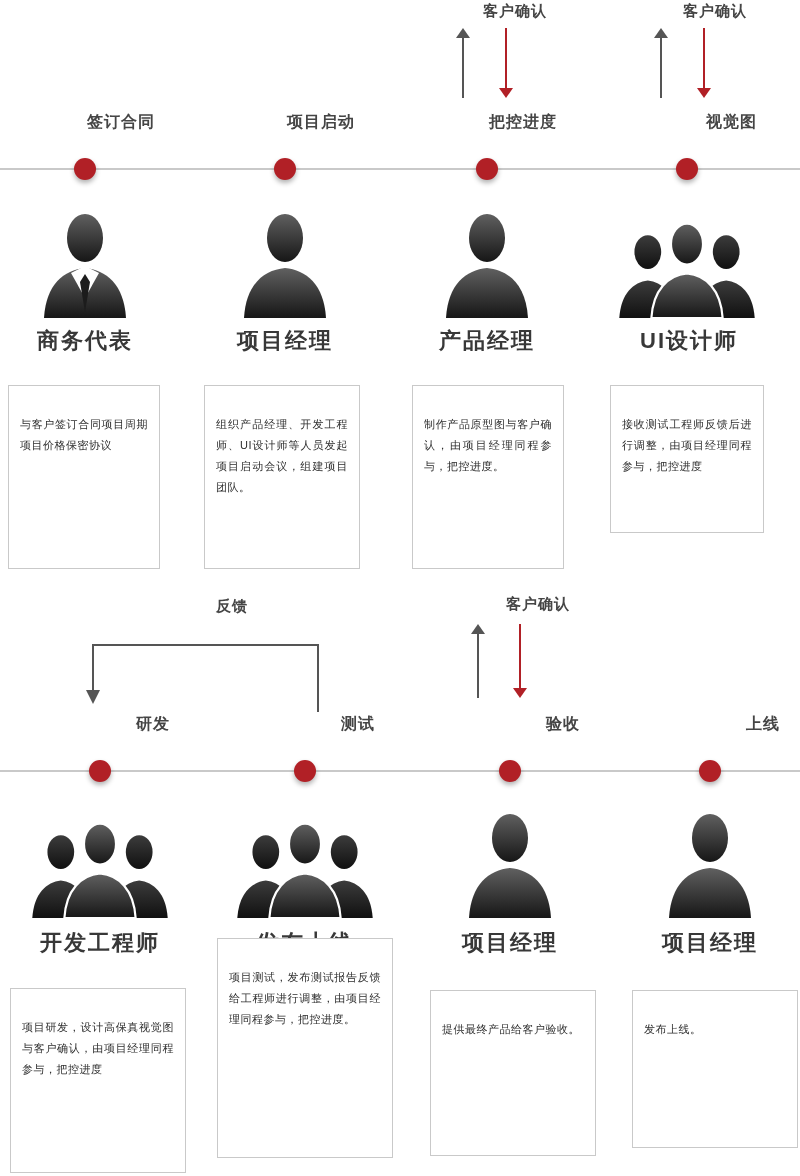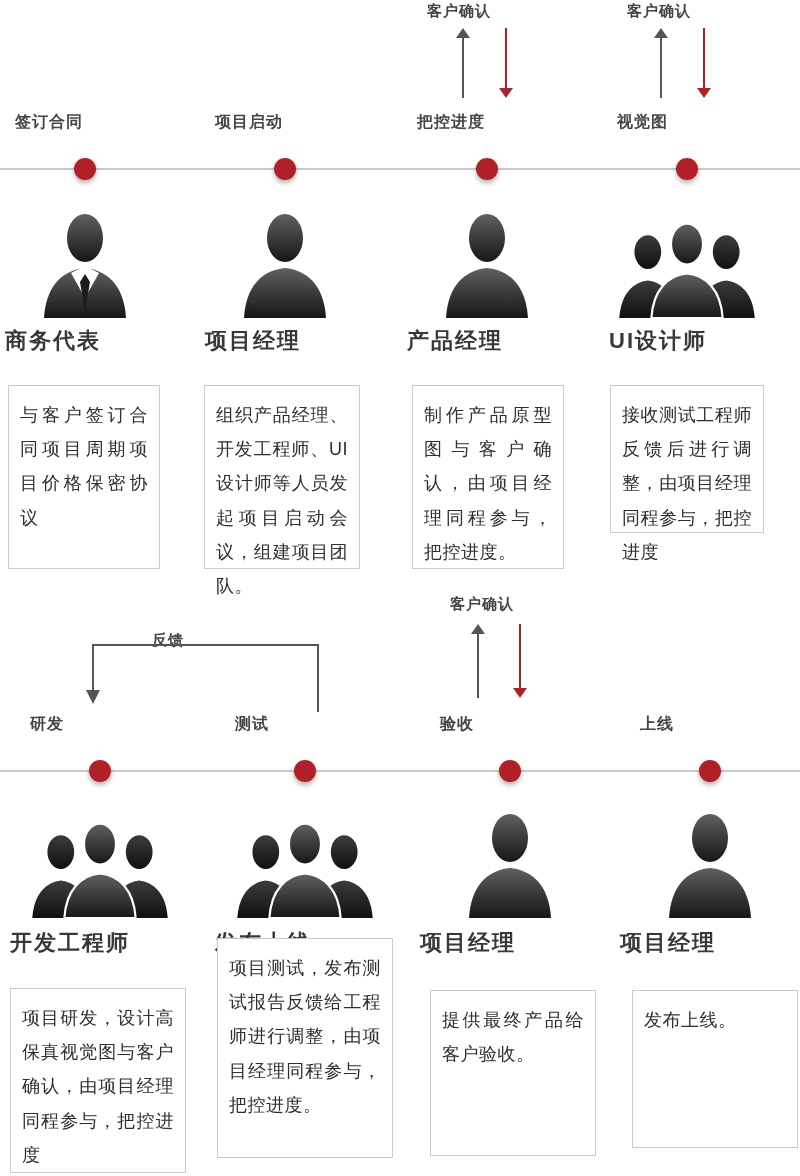--- a/index.html
+++ b/index.html
@@ -1,26 +1,26 @@
 <!DOCTYPE html>
 <html><head>
 <meta charset="utf-8">
 <style>
   html,body{margin:0;padding:0;background:#fff;}
   .canvas{
     position:relative;width:800px;height:1176px;background:#ffffff;
     font-family:"Liberation Sans","DejaVu Sans",sans-serif;overflow:hidden;
   }
   .timeline{position:absolute;left:0;width:800px;height:2px;background:#c9c9c9;}
-  .stage-label{position:absolute;width:140px;text-align:left;font-size:16px;font-weight:bold;color:#454545;letter-spacing:1px;}
+  .stage-label{position:absolute;width:140px;text-align:right;font-size:16px;font-weight:bold;color:#454545;letter-spacing:1px;}
   .dot{position:absolute;width:22px;height:22px;border-radius:50%;background:#b12026;box-shadow:0 3px 5px rgba(0,0,0,.3);}
-  .role{position:absolute;width:160px;text-align:left;font-size:22px;font-weight:bold;color:#383838;letter-spacing:2px;white-space:nowrap;}
-  .desc{position:absolute;border:1px solid #c9c9c9;background:#fff;box-sizing:border-box;padding:12px 11px;
-        font-size:18px;line-height:1.9;color:#2e2e2e;text-align:justify;letter-spacing:.5px;}
-  .note-label{position:absolute;text-align:left;font-size:15px;font-weight:bold;color:#454545;letter-spacing:1px;}
+  .role{position:absolute;width:160px;text-align:center;font-size:22px;font-weight:bold;color:#383838;letter-spacing:2px;white-space:nowrap;}
+  .desc{position:absolute;border:1px solid #c9c9c9;background:#fff;box-sizing:border-box;padding:28px 11px;
+        font-size:11px;line-height:1.9;color:#2e2e2e;text-align:justify;letter-spacing:.5px;}
+  .note-label{position:absolute;text-align:right;font-size:15px;font-weight:bold;color:#454545;letter-spacing:1px;}
   .icon{position:absolute;}
   .v-arrow{position:absolute;width:14px;}
   .v-arrow .shaft{position:absolute;left:6px;width:2px;}
   .v-arrow.up .shaft{top:8px;bottom:0;background:#555;}
   .v-arrow.down .shaft{top:0;bottom:8px;background:#b12026;}
   .v-arrow .head{position:absolute;left:0;width:0;height:0;border-left:7px solid transparent;border-right:7px solid transparent;}
   .v-arrow.up .head{top:0;border-bottom:10px solid #555;}
   .v-arrow.down .head{bottom:0;border-top:10px solid #b12026;}
 </style>
 </head>
@@ -102,21 +102,21 @@
       <path d="M92 110 C94 82 108 70 124 68 C140 70 154 82 156 110 Z"></path>
     </g>
     <g stroke="#fff" stroke-width="2.5">
       <ellipse cx="80" cy="27" rx="18" ry="23" fill="url(#gMain)"></ellipse>
       <path d="M40 110 C42 78 59 62 80 60 C101 62 118 78 120 110 Z" fill="url(#gMain)"></path>
     </g>
   </svg>
   <div class="role" style="left:609px;top:326px">UI设计师</div>
   <div class="desc" style="left:610px;top:385px;width:154px;height:148px">接收测试工程师反馈后进行调整，由项目经理同程参与，把控进度</div>
 
-  <div class="note-label" style="left:152px;top:631px;width:96px">反馈</div>
+  <div class="note-label" style="left:152px;top:597px;width:96px">反馈</div>
   <svg class="icon" style="left:85px;top:620px" width="250" height="95" viewBox="0 0 250 95">
     <path d="M233 92 L233 25 L8 25 L8 70" fill="none" stroke="#555" stroke-width="2"></path>
     <polygon points="1,70 15,70 8,84" fill="#555"></polygon>
   </svg>
 
   <div class="note-label" style="left:450px;top:595px;width:120px">客户确认</div>
   <div class="v-arrow up" style="left:471px;top:624px;height:74px">
       <span class="head"></span>
       <span class="shaft"></span>
     </div>

